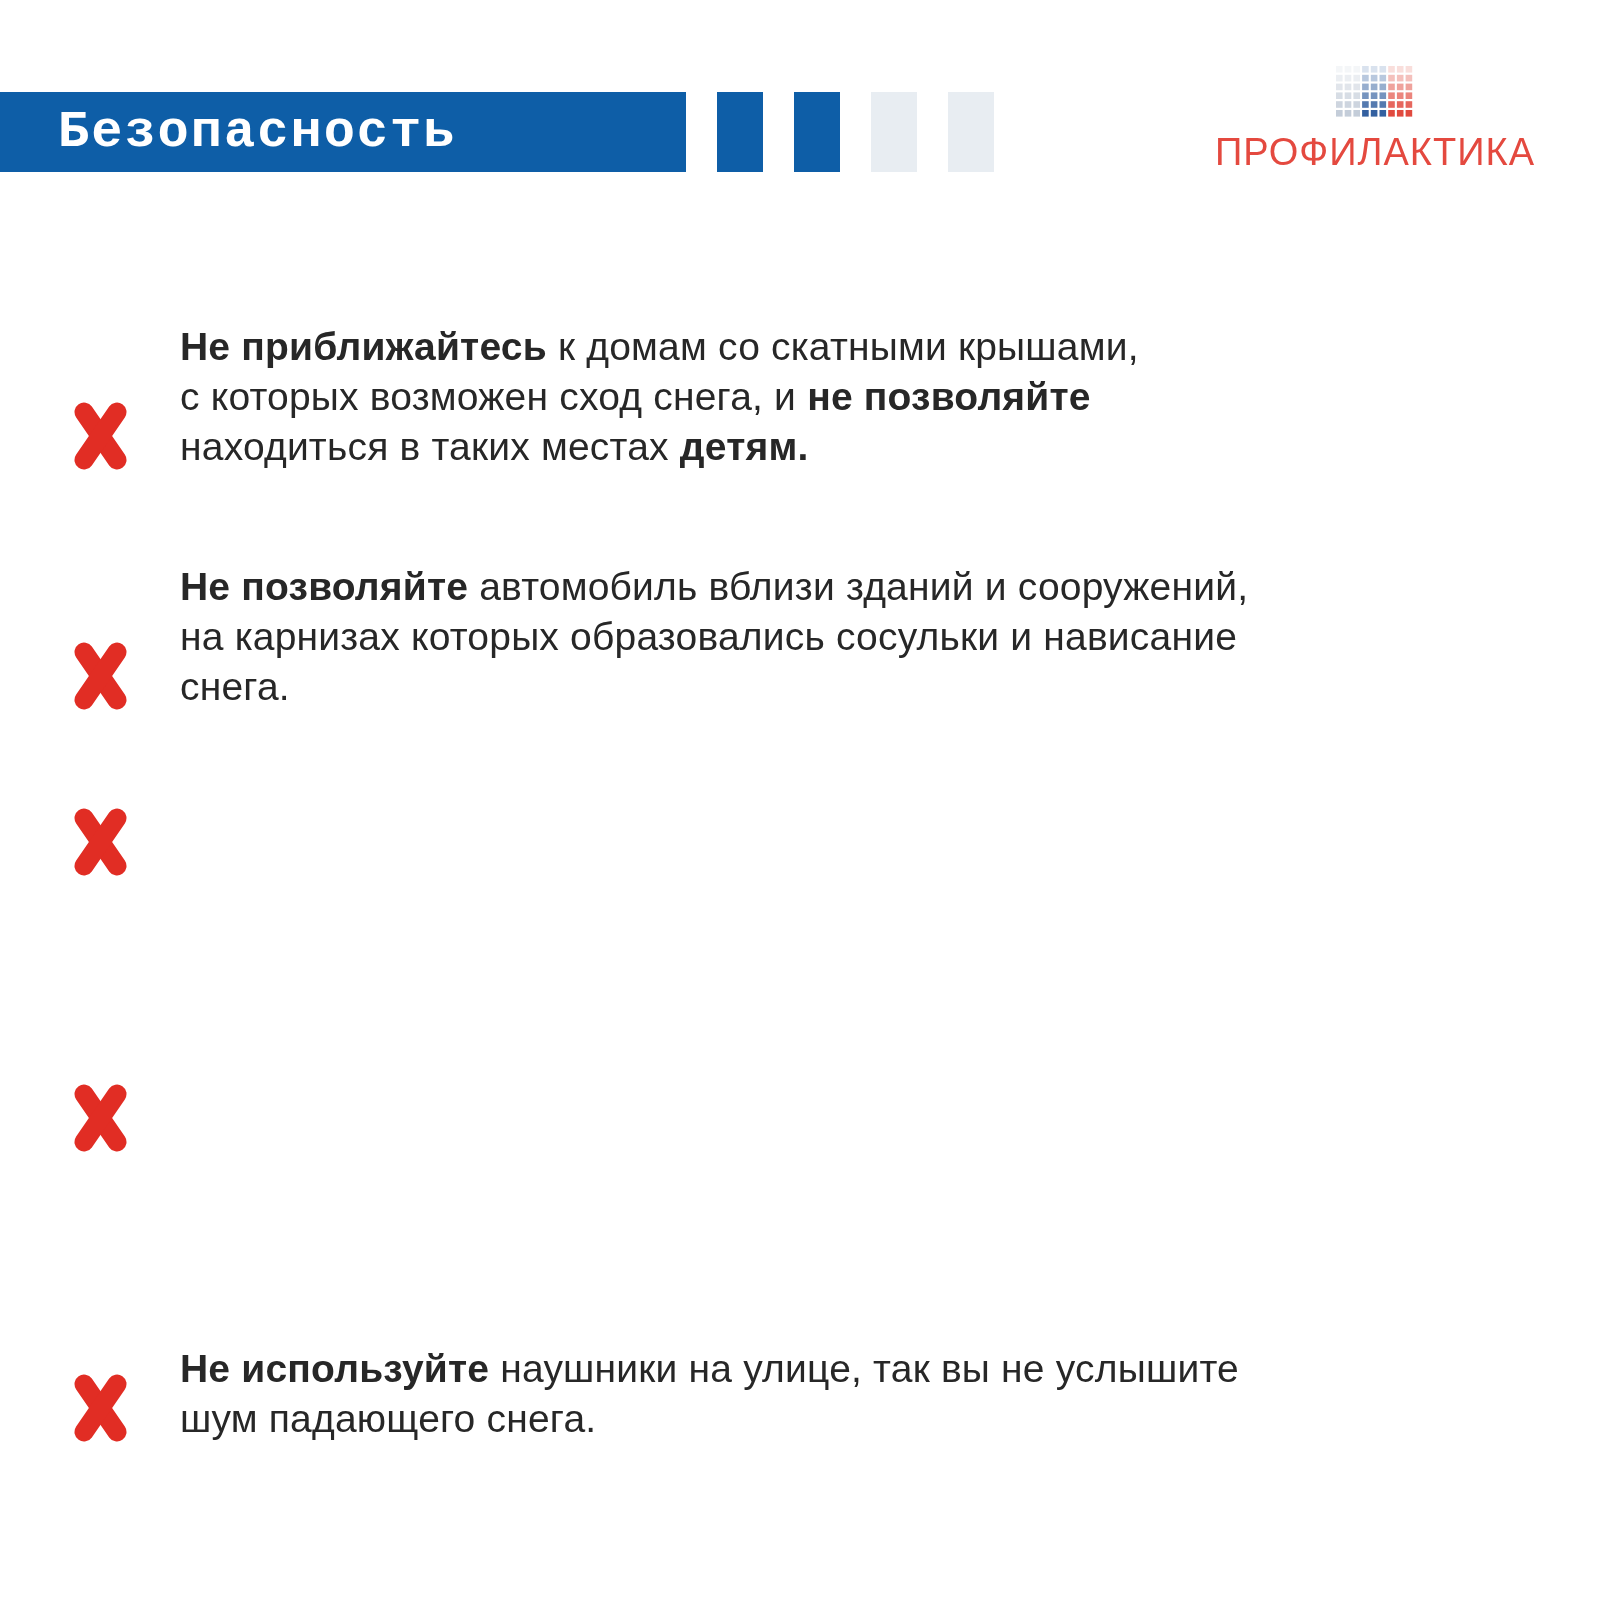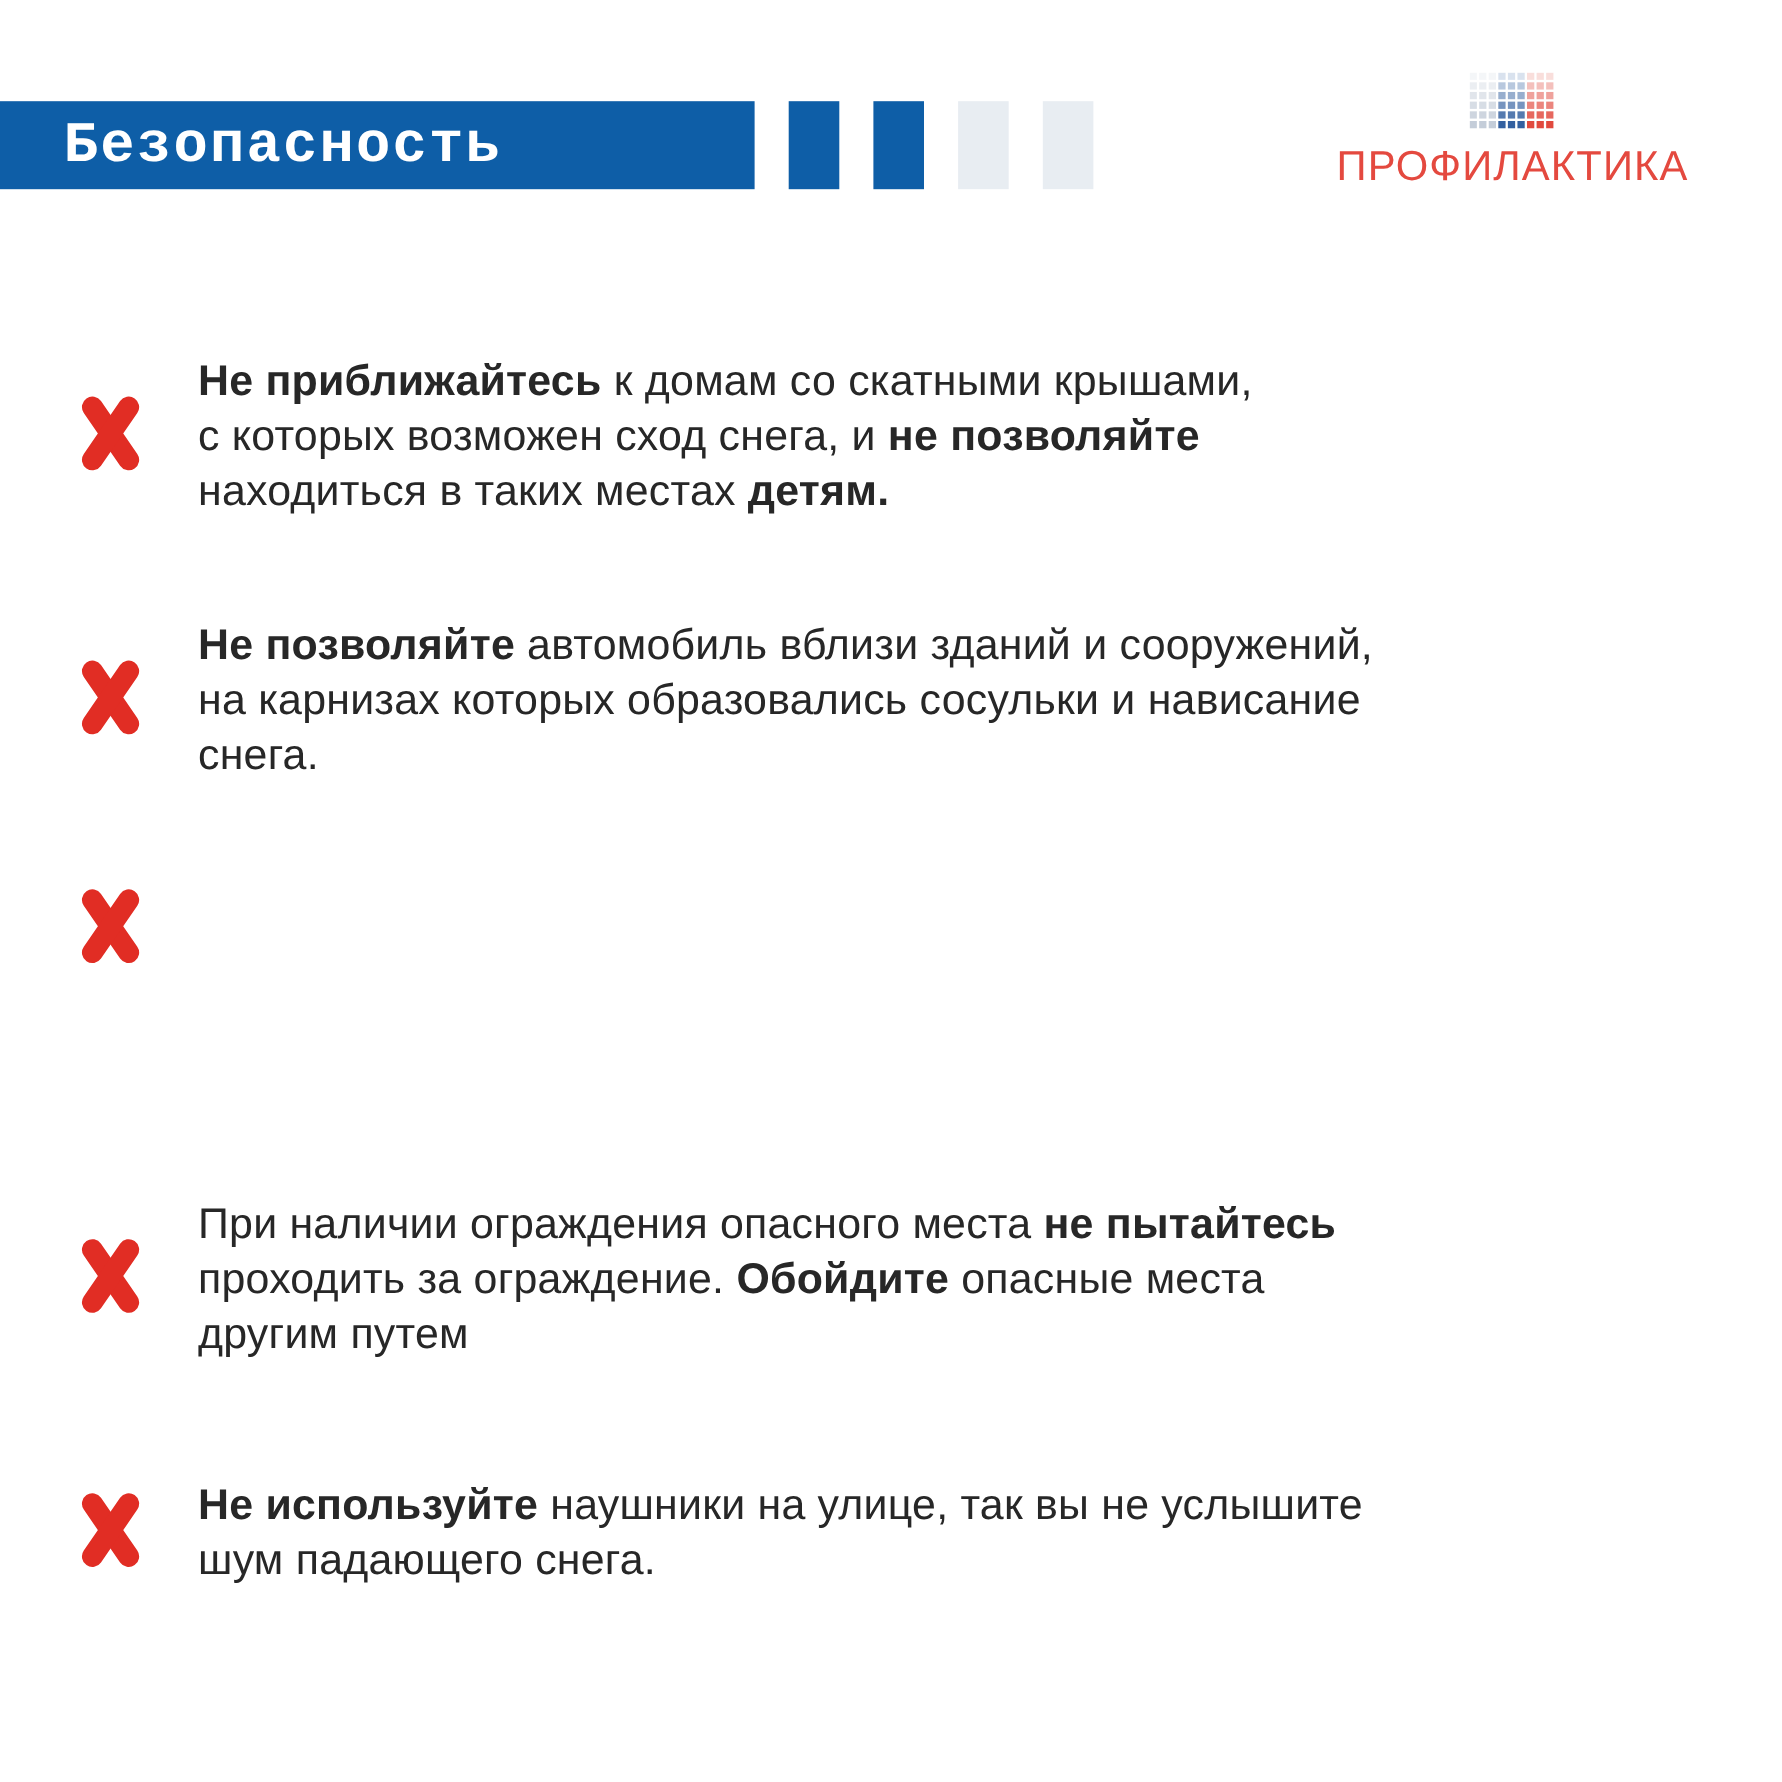--- a/index.html
+++ b/index.html
@@ -60,21 +60,21 @@
     color: var(--logo-gray, #93a5ba);
     font-size: 27px;
     letter-spacing: 1px;
     white-space: nowrap;
   }
 
   
   .rules { position: absolute; inset: 0; }
   .rule {
     position: absolute; left: 73px;
-    display: flex; align-items: center;
+    display: flex; align-items: flex-end;
   }
   .rule:nth-of-type(1) { top: 316px; }
   .rule:nth-of-type(2) { top: 556px; }
   .rule:nth-of-type(3) { top: 806px; }
   .rule:nth-of-type(4) { top: 1082px; }
   .rule:nth-of-type(5) { top: 1338px; }
   .x-wrap { width: 55px; height: 72px; flex: none; margin-right: 52px; }
   .x-svg { width: 55px; height: 72px; display: block; }
   .x-svg line {
     stroke: var(--x-red, #e12d24);
@@ -201,23 +201,20 @@
       </span>
     </section>
 
     <section class="rule">
       <span class="x-wrap">
         <svg class="x-svg" viewBox="0 0 55 72" aria-hidden="true">
           <line x1="11" y1="12" x2="44" y2="60"></line>
           <line x1="44" y1="12" x2="11" y2="60"></line>
         </svg>
       </span>
-      <p class="rule-text"><span>При наличии ограждения опасного места </span><span class="bold">не пытайтесь</span><span>
-проходить за ограждение. </span><span class="bold">Обойдите</span><span> опасные места
-другим путем</span></p>
     </section>
 
     <section class="rule">
       <span class="x-wrap">
         <svg class="x-svg" viewBox="0 0 55 72" aria-hidden="true">
           <line x1="11" y1="12" x2="44" y2="60"></line>
           <line x1="44" y1="12" x2="11" y2="60"></line>
         </svg>
       </span>
       <p class="rule-text"><span class="bold">Не используйте</span><span> наушники на улице, так вы не услышите

